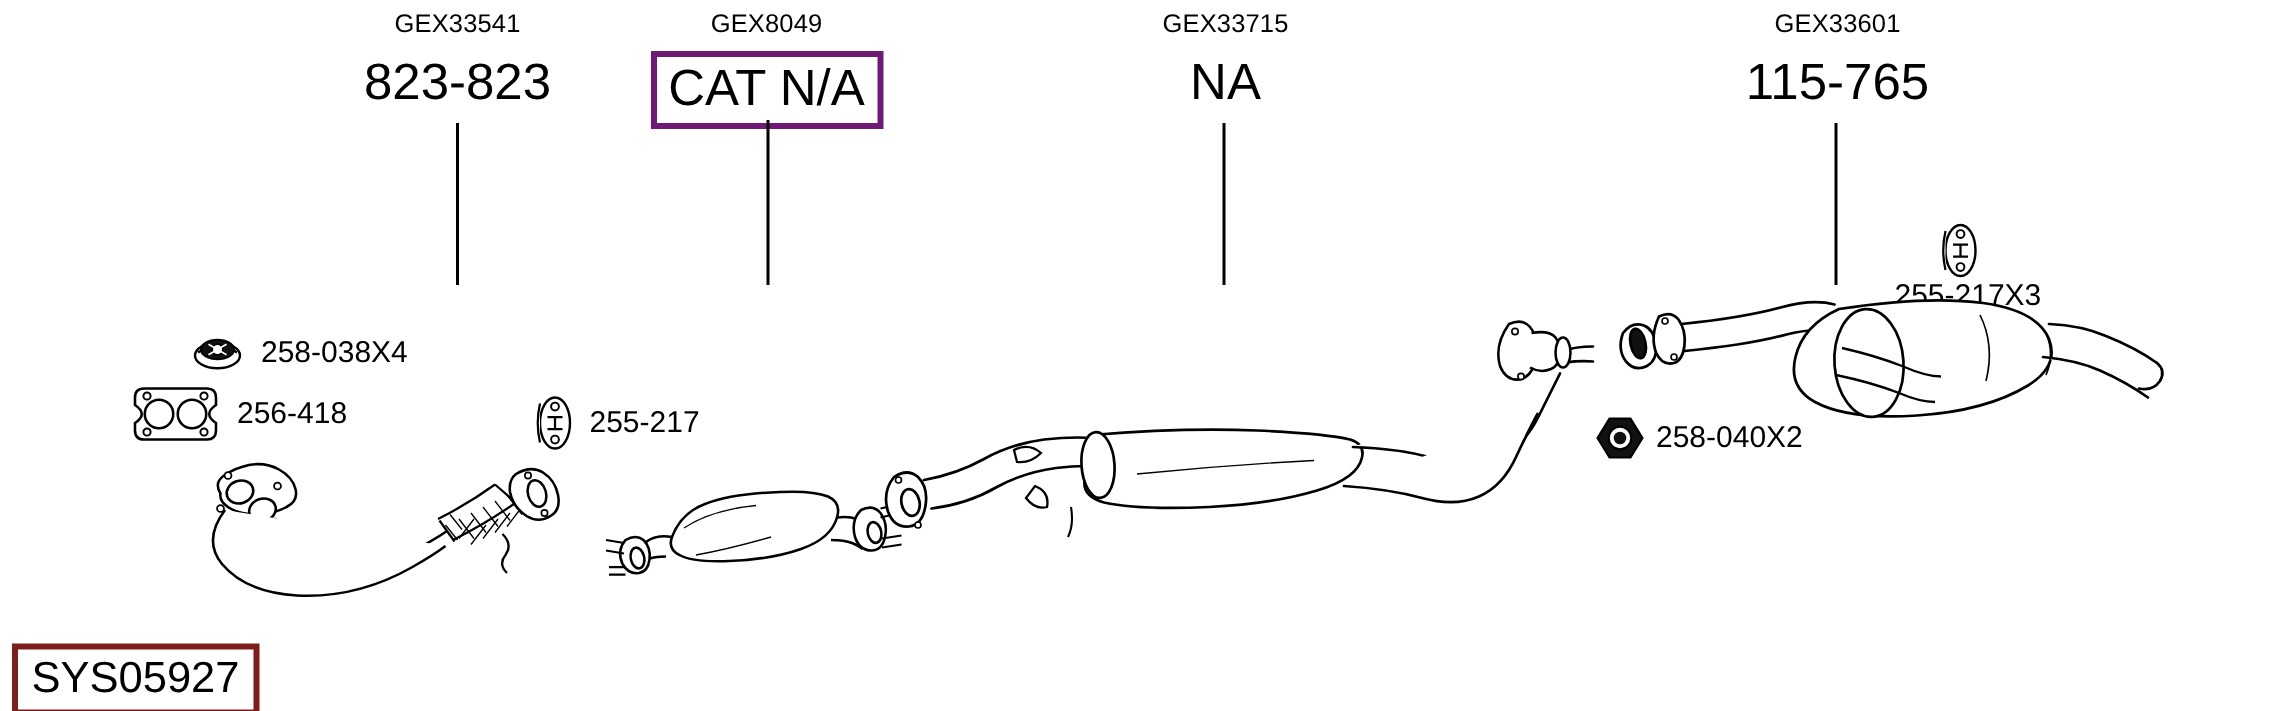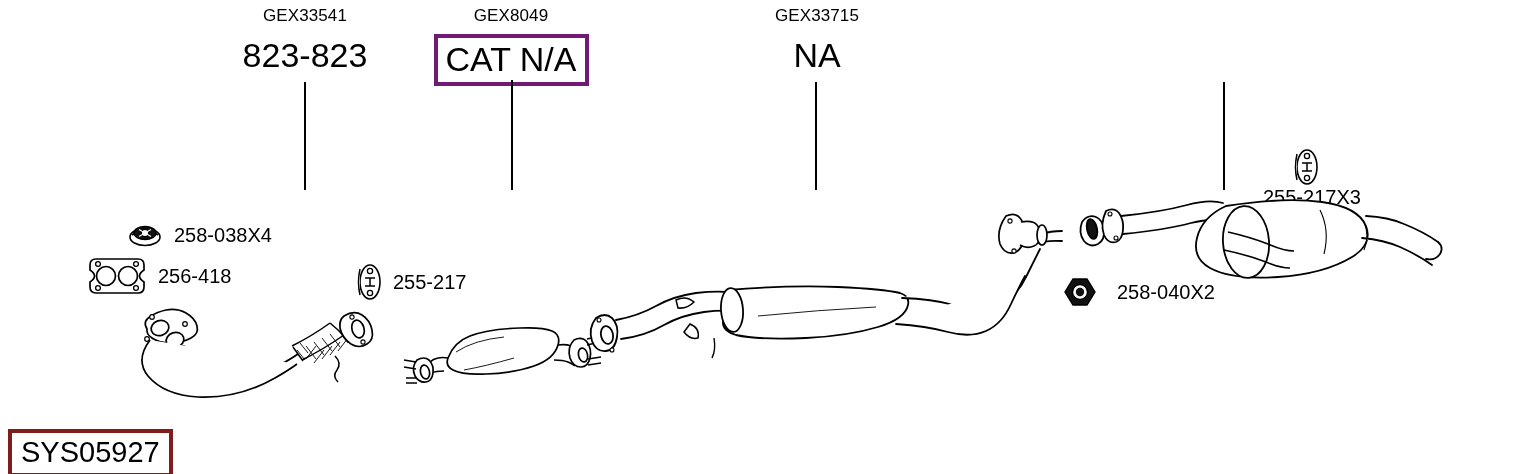--- a/index.html
+++ b/index.html
@@ -41,20 +41,24 @@
   <div class="partcol" style="left:406px;top:6px;width:210px;">
     <div class="gexcode">GEX8049</div>
     <div class="mainref boxed">CAT N/A</div>
   </div>
 
   <div class="partcol" style="left:712px;top:6px;width:210px;">
     <div class="gexcode">GEX33715</div>
     <div class="mainref">NA</div>
   </div>
 
+  <div class="partcol" style="left:1120px;top:6px;width:210px;">
+    <div class="gexcode">GEX33601</div>
+    <div class="mainref">115-765</div>
+  </div>
 
   <div class="leader" style="left:304px;top:82px;height:108px;"></div>
   <div class="leader" style="left:511px;top:80px;height:110px;"></div>
   <div class="leader" style="left:815px;top:82px;height:108px;"></div>
   <div class="leader" style="left:1223px;top:82px;height:108px;"></div>
 
   <div class="hwrow" style="left:128px;top:222px;">
     <span class="hwicon">
       <svg width="34" height="26" viewBox="0 0 34 26">
         <ellipse cx="17" cy="15" rx="15" ry="8.5" fill="#fff" stroke="#000" stroke-width="1.6"></ellipse>
@@ -109,21 +113,21 @@
   </div>
 
   <div class="hwrow" style="left:1064px;top:277px;">
     <span class="hwicon">
       <svg width="32" height="30" viewBox="0 0 32 30">
         <polygon points="9,2 23,2 31,15 23,28 9,28 1,15" fill="#111" stroke="#000" stroke-width="1.4"></polygon>
         <circle cx="16" cy="15" r="7.5" fill="#fff" stroke="#000" stroke-width="1.4"></circle>
         <circle cx="16" cy="15" r="4.2" fill="#111"></circle>
       </svg>
     </span>
-    <span class="hwlabel" style="margin-left:21px;">258-040X2</span>
+    <span class="hwlabel" style="margin-left:8px;">258-040X2</span>
   </div>
 
   <div class="dwg" style="left:130px;top:300px;">
     <svg width="265" height="90" viewBox="0 0 265 90">
       <g fill="#fff" stroke="#000" stroke-width="1.7" stroke-linejoin="round">
 
         <path d="M17 29 q-5 -8 4 -13 q6 -4 15 -6 q11 -2 20 3 q9 5 11 13 q2 8 -6 12 q-9 5 -20 5 q-12 0 -19 -5 q-6 -4 -5 -9 Z"></path>
         <ellipse cx="30" cy="28" rx="9" ry="7.5" transform="rotate(-18 30 28)"></ellipse>
         <ellipse cx="45" cy="40" rx="9" ry="7.5" transform="rotate(-18 45 40)"></ellipse>
         <circle cx="22" cy="17" r="2.3" stroke-width="1.2"></circle>

